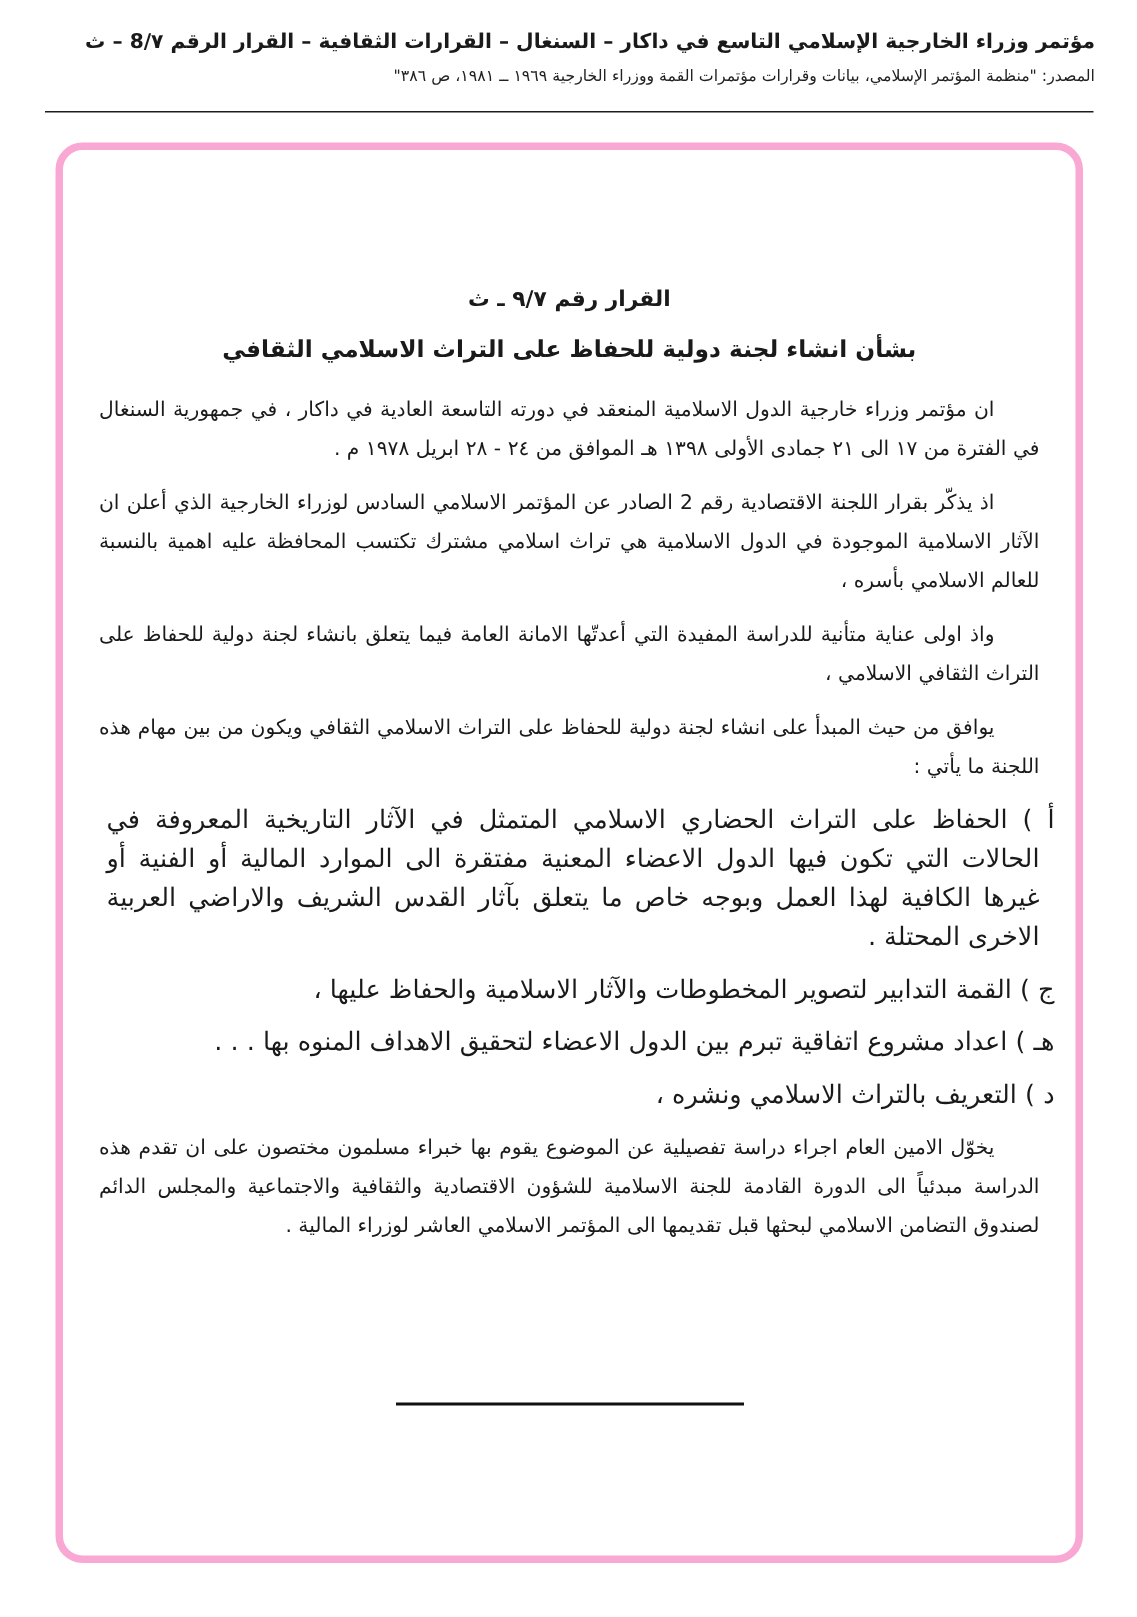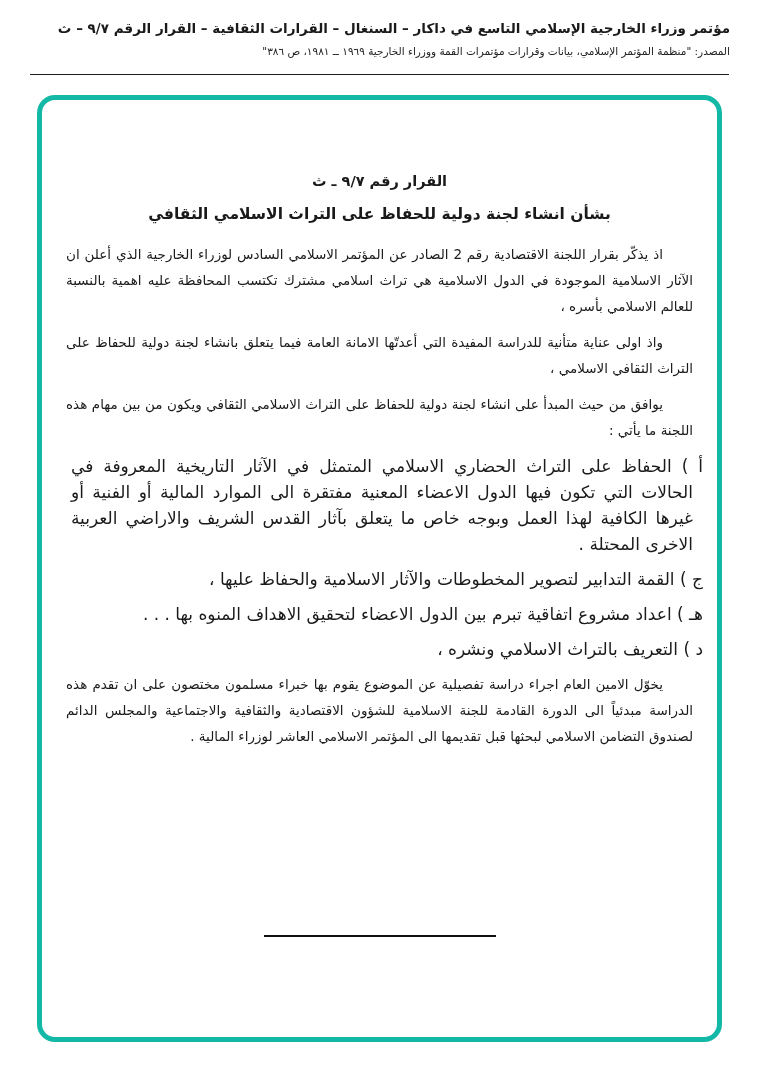--- a/index.html
+++ b/index.html
@@ -19,23 +19,23 @@
   .header-title { font-size:13.5px; font-weight:bold; letter-spacing:0; }
   .header-source { font-size:10.5px; margin-top:9px; color:#222; }
   .top-rule {
     position:absolute; top:74px; left:30px; right:29px;
     border-top:1.6px solid #1c1c1c; height:0;
   }
   .doc-box {
     position:absolute; top:95px; left:37px;
     width:685px; height:947px;
     box-sizing:border-box;
-    border:5px solid #14b8a6;
+    border:5px solid #f9a8d4;
     border-radius:18px;
-    padding:73px 24px 0 24px;
+    padding:92px 24px 0 24px;
     direction:rtl;
   }
   .doc-title {
     text-align:center; font-weight:bold; font-size:14.5px;
     margin:0 0 16px 0;
   }
   .doc-subtitle {
     text-align:center; font-weight:bold; font-size:15.5px;
     margin:12px 0 18px 0;
   }
@@ -57,31 +57,32 @@
     width:232px; height:0;
     border-top:2px solid #111;
   }
 </style>
 </head>
 <body>
 
 <div class="page">
 
   <div class="header">
-    <div class="header-title">مؤتمر وزراء الخارجية الإسلامي التاسع في داكار – السنغال – القرارات الثقافية – القرار الرقم ٩/٧ – ث</div>
+    <div class="header-title">مؤتمر وزراء الخارجية الإسلامي التاسع في داكار – السنغال – القرارات الثقافية – القرار الرقم 8/٧ – ث</div>
     <div class="header-source">المصدر: "منظمة المؤتمر الإسلامي، بيانات وقرارات مؤتمرات القمة ووزراء الخارجية ١٩٦٩ ــ ١٩٨١، ص ٣٨٦"</div>
   </div>
 
   <div class="top-rule"></div>
 
   <div class="doc-box">
 
     <div class="doc-title">القرار رقم ٩/٧ ـ ث</div>
     <div class="doc-subtitle">بشأن انشاء لجنة دولية للحفاظ على التراث الاسلامي الثقافي</div>
 
+    <p class="para">ان مؤتمر وزراء خارجية الدول الاسلامية المنعقد في دورته التاسعة العادية في داكار ، في جمهورية السنغال في الفترة من ١٧ الى ٢١ جمادى الأولى ١٣٩٨ هـ الموافق من ٢٤ - ٢٨ ابريل ١٩٧٨ م .</p>
     <p class="para">اذ يذكّر بقرار اللجنة الاقتصادية رقم 2 الصادر عن المؤتمر الاسلامي السادس لوزراء الخارجية الذي أعلن ان الآثار الاسلامية الموجودة في الدول الاسلامية هي تراث اسلامي مشترك تكتسب المحافظة عليه اهمية بالنسبة للعالم الاسلامي بأسره ،</p>
     <p class="para">واذ اولى عناية متأنية للدراسة المفيدة التي أعدتّها الامانة العامة فيما يتعلق بانشاء لجنة دولية للحفاظ على التراث الثقافي الاسلامي ،</p>
     <p class="para">يوافق من حيث المبدأ على انشاء لجنة دولية للحفاظ على التراث الاسلامي الثقافي ويكون من بين مهام هذه اللجنة ما يأتي :</p>
 
     <div class="list-item">
       <span class="list-marker">أ )</span>
       <span>الحفاظ على التراث الحضاري الاسلامي المتمثل في الآثار التاريخية المعروفة في الحالات التي تكون فيها الدول الاعضاء المعنية مفتقرة الى الموارد المالية أو الفنية أو غيرها الكافية لهذا العمل وبوجه خاص ما يتعلق بآثار القدس الشريف والاراضي العربية الاخرى المحتلة .</span>
     </div>
     <div class="list-item">
       <span class="list-marker">ج )</span>

